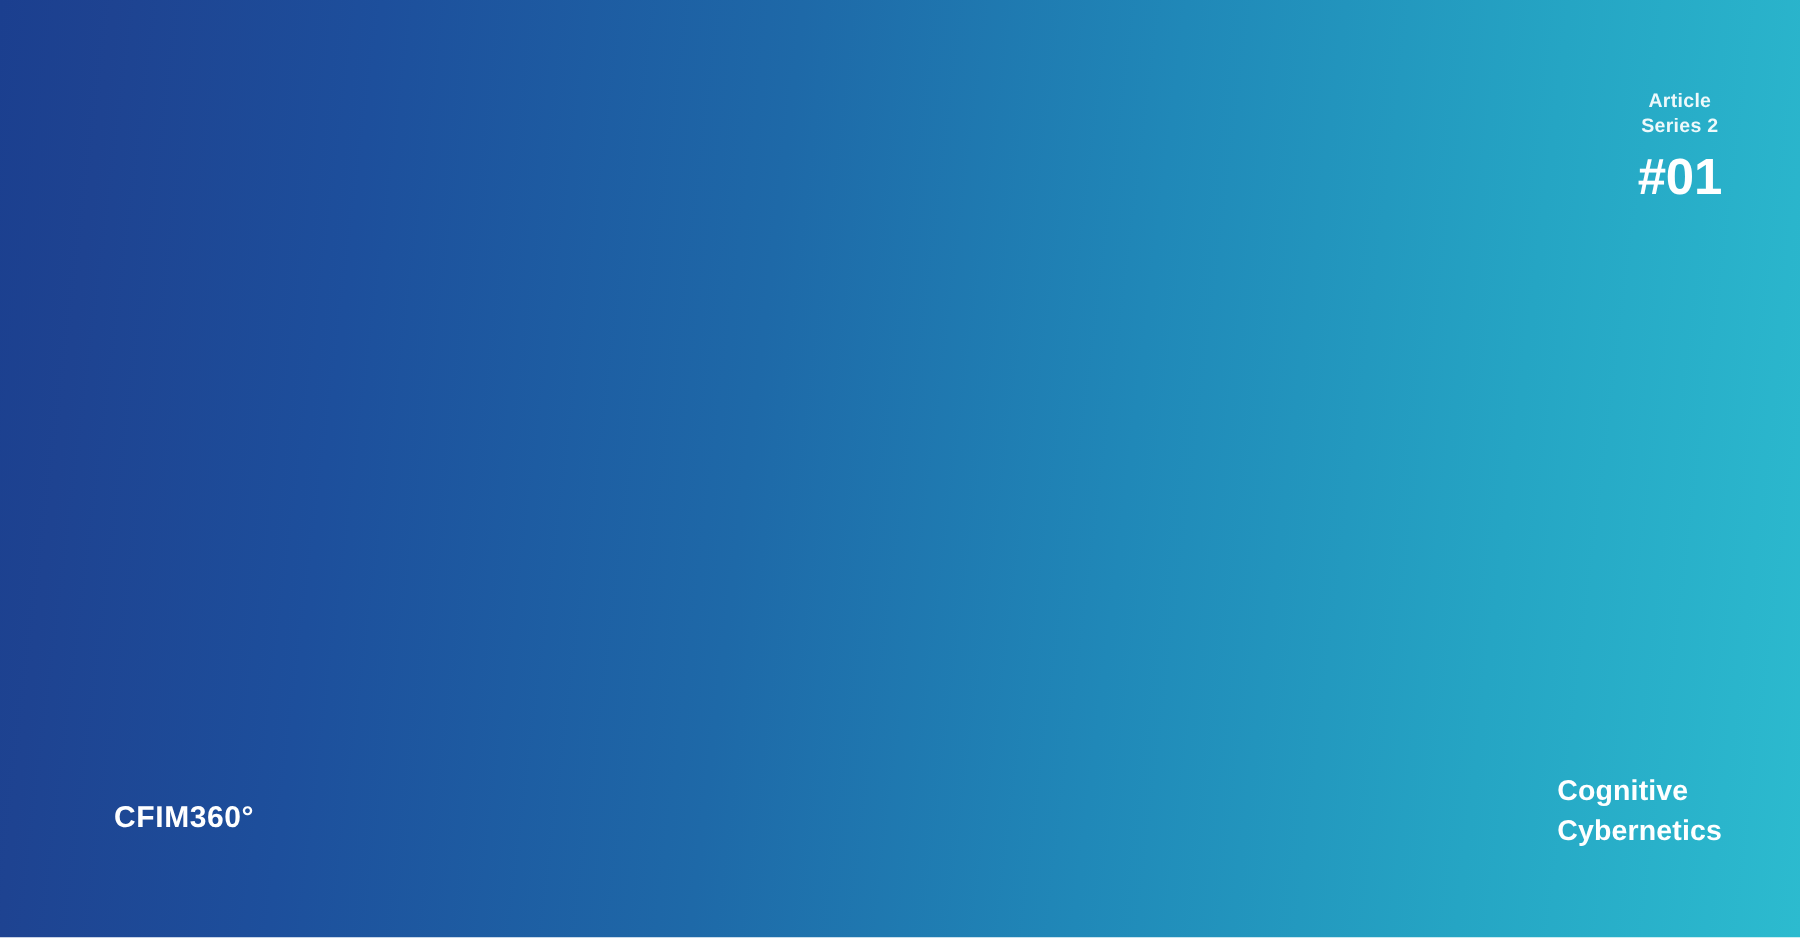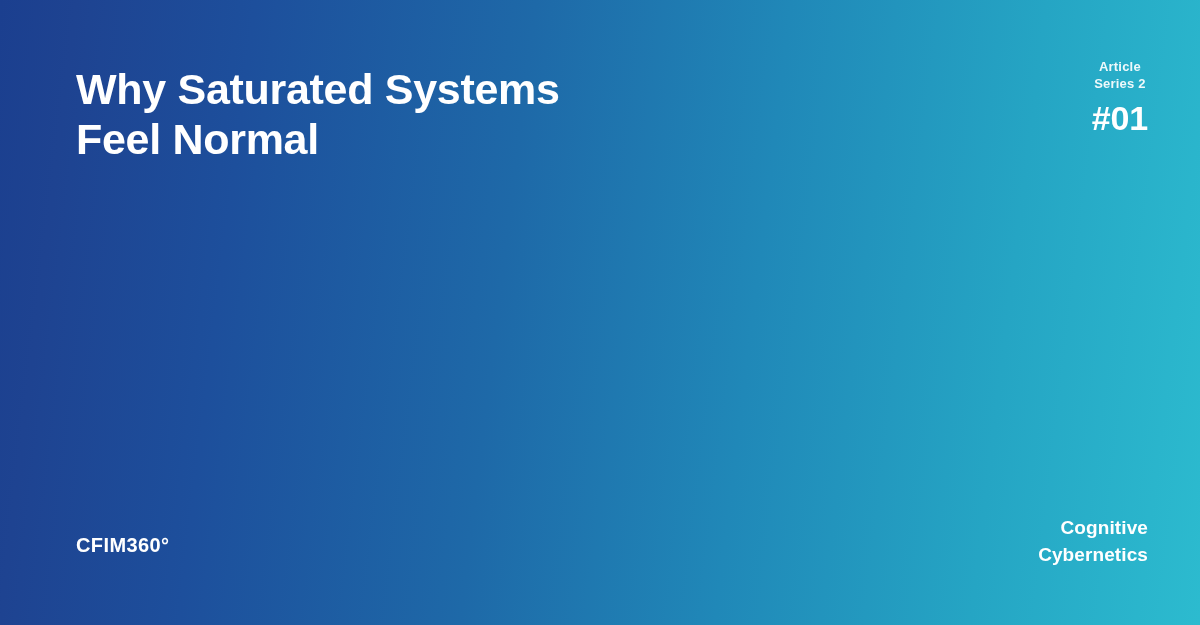--- a/index.html
+++ b/index.html
@@ -104,38 +104,34 @@
     font-size: 20px;
     font-weight: 700;
     vertical-align: baseline;
   }
 
   
   .imprint {
     position: absolute;
     right: 52px;
     bottom: 57px;
-    text-align: right;
+    text-align: left;
     font-size: 19px;
     line-height: 27px;
     font-weight: 700;
     color: #ffffff;
     letter-spacing: 0.1px;
     white-space: pre-line;
   }
 </style>
 </head>
 <body>
 
 <div class="slide">
 
-  <div class="title-block">
-    <h1 class="headline">Why Saturated Systems
-Feel Normal</h1>
-  </div>
 
 
   <div class="series-badge">
     <div class="series-label">Article
 Series 2</div>
     <div class="series-number">#01</div>
   </div>
 
   <div class="brand-mark"><span>CFIM360</span><sup class="brand-degree">°</sup></div>
 

